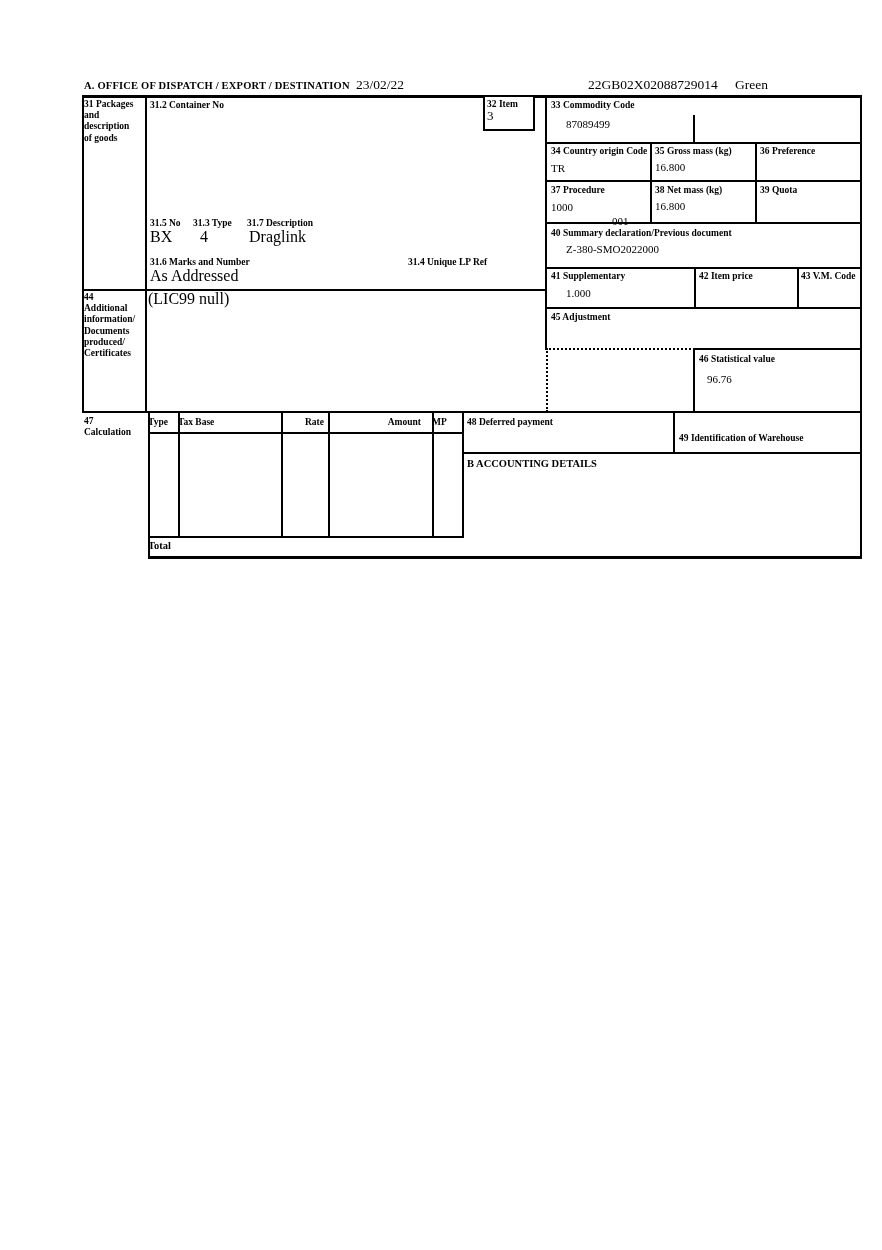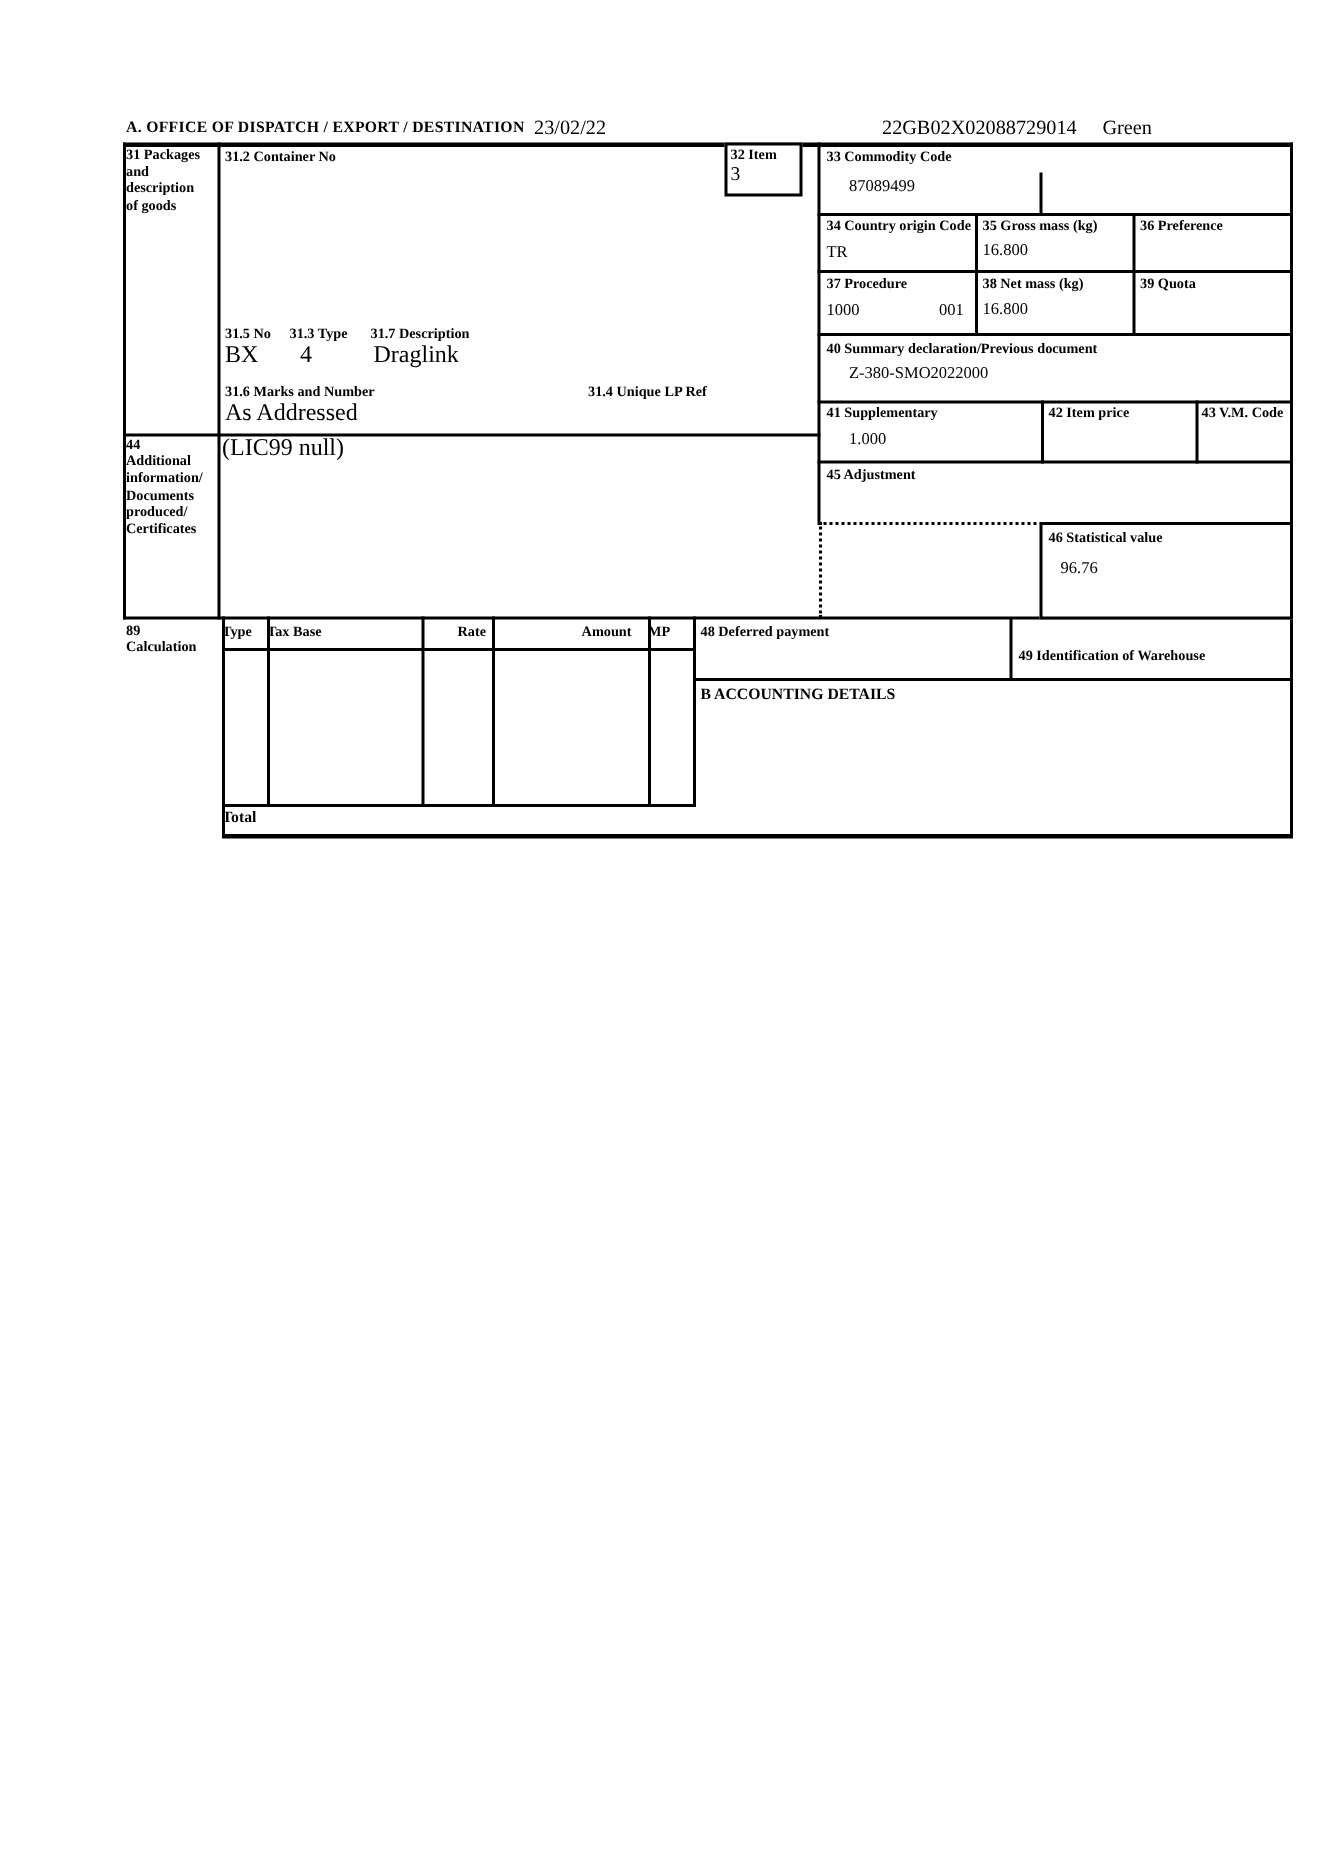--- a/index.html
+++ b/index.html
@@ -75,35 +75,35 @@
   <div class="val" style="left:487px;top:109px;font-size:13px;">3</div>
 
   <div class="lbl" style="left:150px;top:218px;">31.5 No</div>
   <div class="lbl" style="left:193px;top:218px;">31.3 Type</div>
   <div class="lbl" style="left:247px;top:218px;">31.7 Description</div>
   <div class="val-lg" style="left:150px;top:229px;">BX</div>
   <div class="val-lg" style="left:200px;top:229px;">4</div>
   <div class="val-lg" style="left:249px;top:229px;">Draglink</div>
 
   <div class="lbl" style="left:150px;top:257px;">31.6 Marks and Number</div>
-  <div class="lbl" style="left:392px;top:257px;">31.4 Unique LP Ref</div>
+  <div class="lbl" style="left:408px;top:257px;">31.4 Unique LP Ref</div>
   <div class="val-lg" style="left:150px;top:268px;">As Addressed</div>
 
   <div class="lbl" style="left:551px;top:100px;">33 Commodity Code</div>
   <div class="val" style="left:566px;top:119px;">87089499</div>
 
   <div class="lbl" style="left:551px;top:146px;">34 Country origin Code</div>
   <div class="val" style="left:551px;top:163px;">TR</div>
   <div class="lbl" style="left:655px;top:146px;">35 Gross mass (kg)</div>
   <div class="val" style="left:655px;top:162px;">16.800</div>
   <div class="lbl" style="left:760px;top:146px;">36 Preference</div>
 
   <div class="lbl" style="left:551px;top:185px;">37 Procedure</div>
   <div class="val" style="left:551px;top:202px;">1000</div>
-  <div class="val" style="left:612px;top:202px;margin-left:14px;">001</div>
+  <div class="val" style="left:612px;top:216px;">001</div>
   <div class="lbl" style="left:655px;top:185px;">38 Net mass (kg)</div>
   <div class="val" style="left:655px;top:201px;">16.800</div>
   <div class="lbl" style="left:760px;top:185px;">39 Quota</div>
 
   <div class="lbl" style="left:551px;top:228px;">40 Summary declaration/Previous document</div>
   <div class="val" style="left:566px;top:244px;">Z-380-SMO2022000</div>
 
   <div class="lbl" style="left:551px;top:271px;">41 Supplementary</div>
   <div class="val" style="left:566px;top:288px;">1.000</div>
   <div class="lbl" style="left:699px;top:271px;">42 Item price</div>
@@ -115,21 +115,21 @@
   <div class="val" style="left:707px;top:374px;">96.76</div>
 
   <div class="lbl lbl-wrap" style="left:84px;top:292px;">44
 Additional
 information/
 Documents
 produced/
 Certificates</div>
   <div class="val-lg" style="left:148px;top:291px;">(LIC99 null)</div>
 
-  <div class="lbl lbl-wrap" style="left:84px;top:416px;">89
+  <div class="lbl lbl-wrap" style="left:84px;top:416px;">47
 Calculation</div>
   <div class="lbl ctr" style="left:148px;top:417px;width:30px;">Type</div>
   <div class="lbl ctr" style="left:178px;top:417px;width:103px;">Tax Base</div>
   <div class="lbl rgt" style="left:281px;top:417px;width:43px;">Rate</div>
   <div class="lbl rgt" style="left:328px;top:417px;width:93px;">Amount</div>
   <div class="lbl ctr" style="left:432px;top:417px;width:30px;">MP</div>
   <div class="lbl ctr" style="left:148px;top:540px;width:314px;font-size:10.5px;">Total</div>
 
   <div class="lbl" style="left:467px;top:417px;">48 Deferred payment</div>
   <div class="lbl" style="left:679px;top:417px;margin-top:16px;">49 Identification of Warehouse</div>

